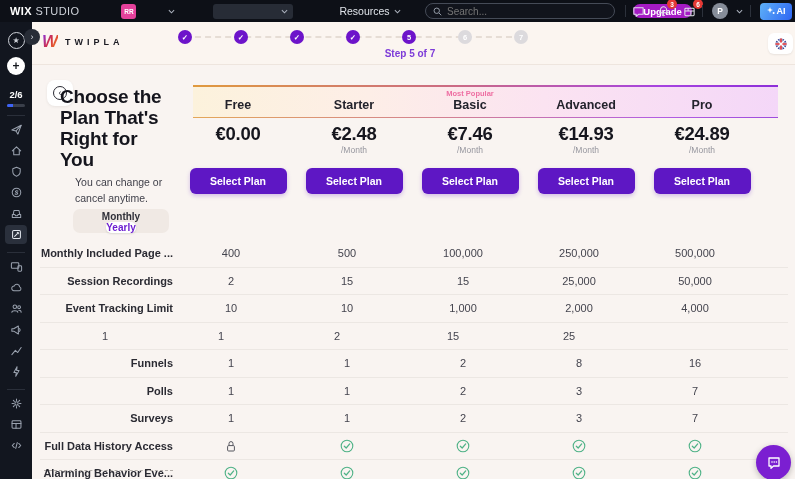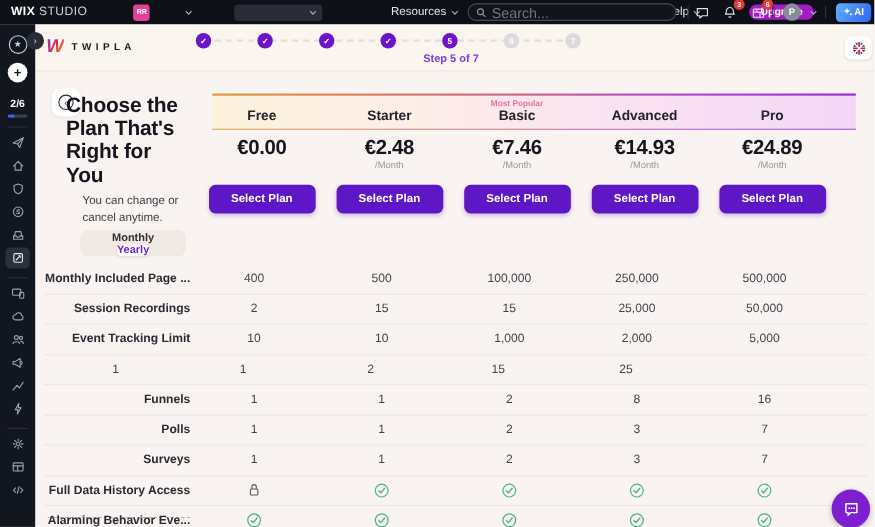--- a/index.html
+++ b/index.html
@@ -9,26 +9,26 @@
   
   .topbar { position:absolute; left:0; top:0; width:795px; height:22px; background:#0d1017;
             display:flex; align-items:center; color:#dfe3e9; font-size:10.5px; z-index:30;gap:28px; }
   .brand { margin-left:10px; font-size:11px; letter-spacing:.4px; color:#fff; white-space:nowrap; }
   .brand b { font-weight:700; } .brand span { font-weight:400; color:#cfd3da; }
   .ws-badge { margin-left:14px; width:15px; height:15px; border-radius:3px; background:#e5419b; color:#fff;
               font-size:6.5px; font-weight:700; display:flex; align-items:center; justify-content:center; }
   .chev { width:7px; height:5px; margin-left:4px; display:inline-block; }
   .site-dd { margin-left:10px; width:80px; height:15px; background:#272c36; border-radius:3px;
              display:flex; align-items:center; justify-content:flex-end; padding-right:5px; }
-  .menu-item { margin-left:34px; display:flex; align-items:center; cursor:default; }
+  .menu-item { margin-left:18px; display:flex; align-items:center; cursor:default; }
   .upgrade { margin-left:16px; height:14px; padding:0 10px; background:#a51bc4; border:none; border-radius:999px;
              color:#fff; font-size:9.5px; font-weight:700; display:flex; align-items:center; }
   .search { position:absolute; left:425px; top:3px; width:190px; height:16px; border:1px solid #454b57;
             border-radius:999px; display:flex; align-items:center; padding:0 7px; background:#11141c; }
-  .search input { background:transparent; border:none; outline:none; color:#98a0ac; font-size:13px; width:150px;
+  .search input { background:transparent; border:none; outline:none; color:#98a0ac; font-size:10px; width:150px;
                   font-family:"Liberation Sans",sans-serif; margin-left:5px; }
   .tb-ico { position:absolute; top:3px; width:16px; height:16px; display:flex; align-items:center; justify-content:center; }
   .badge { position:absolute; top:-4px; right:-6px; min-width:10px; height:10px; padding:0 2px; background:#e53935;
            border-radius:999px; color:#fff; font-size:6.5px; font-weight:700; display:flex; align-items:center; justify-content:center; }
   .vdiv { position:absolute; top:5px; width:1px; height:12px; background:#2c313b; }
   .avatar { position:absolute; left:712px; top:3px; width:16px; height:16px; border-radius:50%; background:#868d99;
             color:#fff; font-size:8.5px; font-weight:700; display:flex; align-items:center; justify-content:center; }
   .ai-btn { position:absolute; left:760px; top:2.5px; width:32px; height:17px; border:none; border-radius:4px;
             background:linear-gradient(120deg,#5eb0f7,#2e66f3); color:#fff; font-size:9px; font-weight:700;
             display:flex; align-items:center; justify-content:center; gap:2px; }
@@ -386,21 +386,21 @@
           <div class="fcell">15</div>
           <div class="fcell">25,000</div>
           <div class="fcell">50,000</div>
         </div>
         <div class="frow">
           <div class="flabel"><span>Event Tracking Limit</span></div>
           <div class="fcell">10</div>
           <div class="fcell">10</div>
           <div class="fcell">1,000</div>
           <div class="fcell">2,000</div>
-          <div class="fcell">5,000</div>
+          <div class="fcell">4,000</div>
         </div>
         <div class="frow">
           <div class="fcell">1</div>
           <div class="fcell">1</div>
           <div class="fcell">2</div>
           <div class="fcell">15</div>
           <div class="fcell">25</div>
         </div>
         <div class="frow">
           <div class="flabel"><span>Funnels</span></div>

